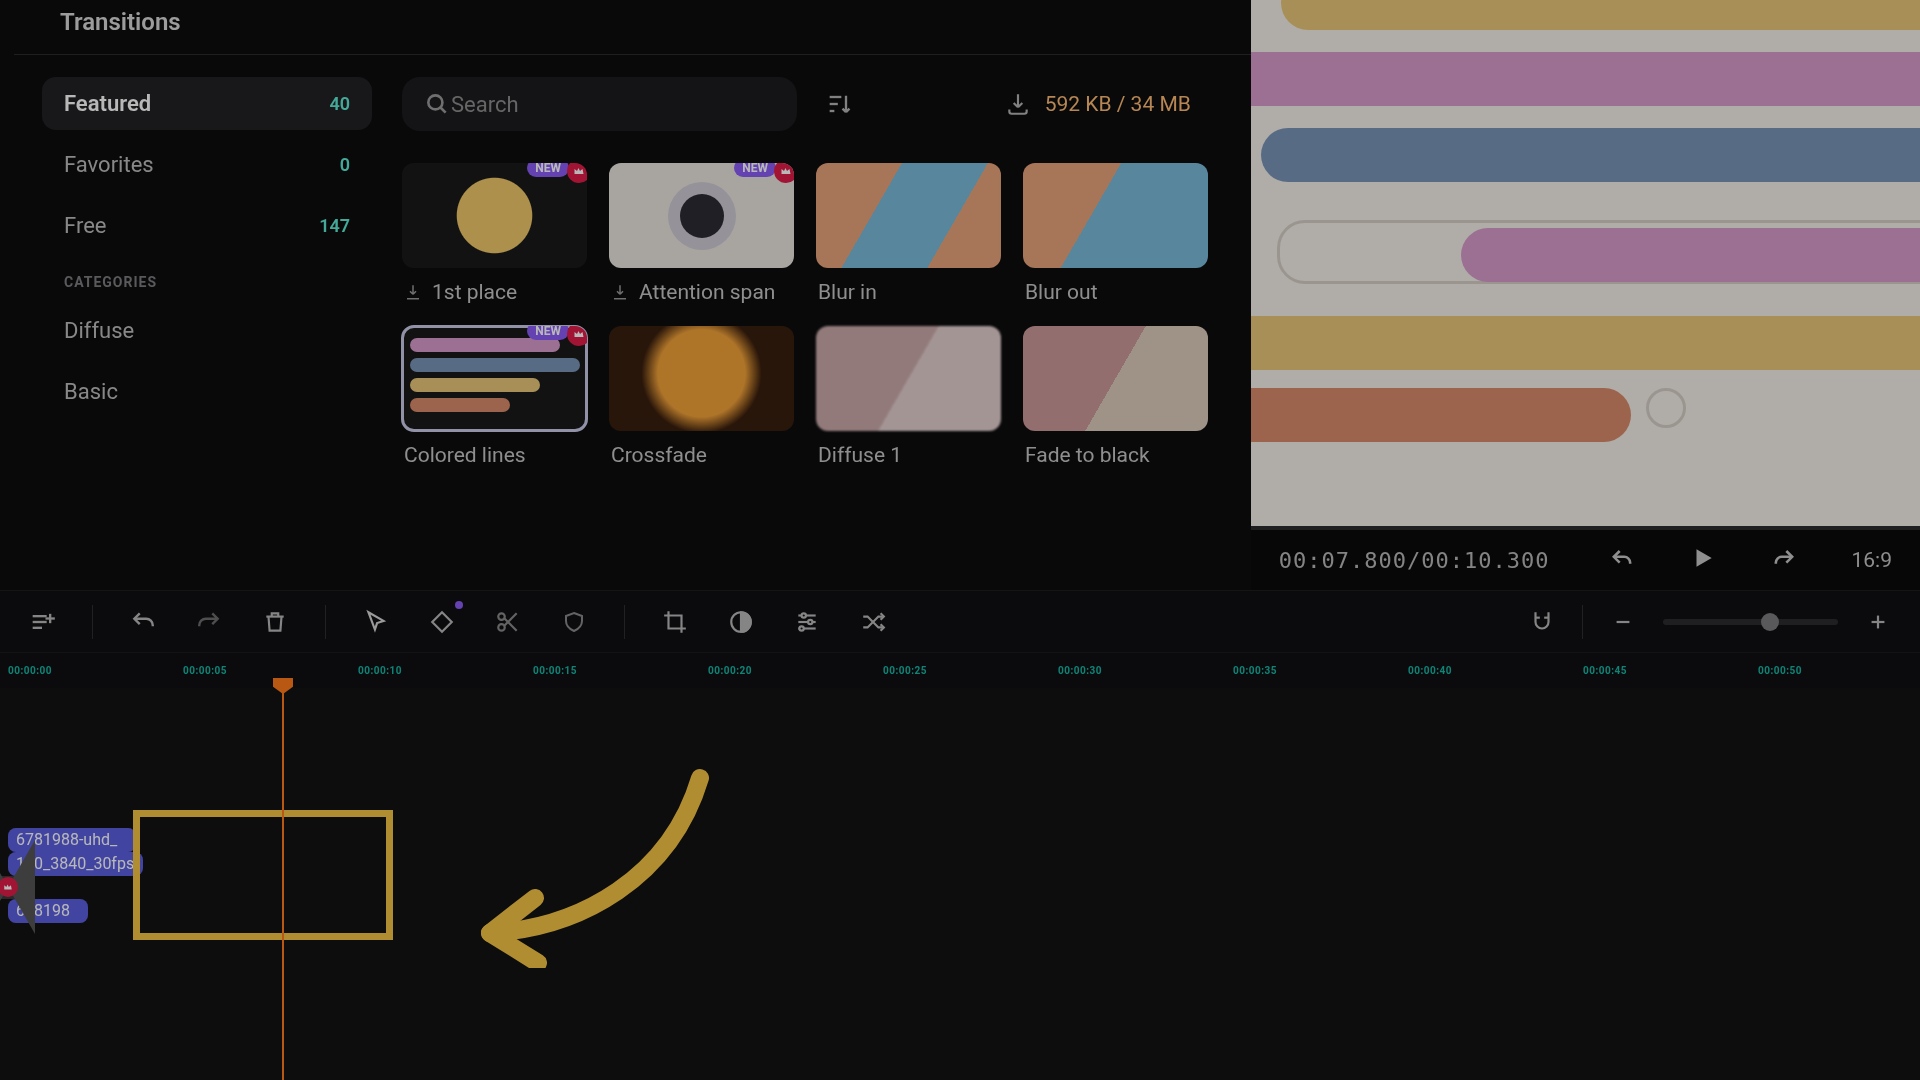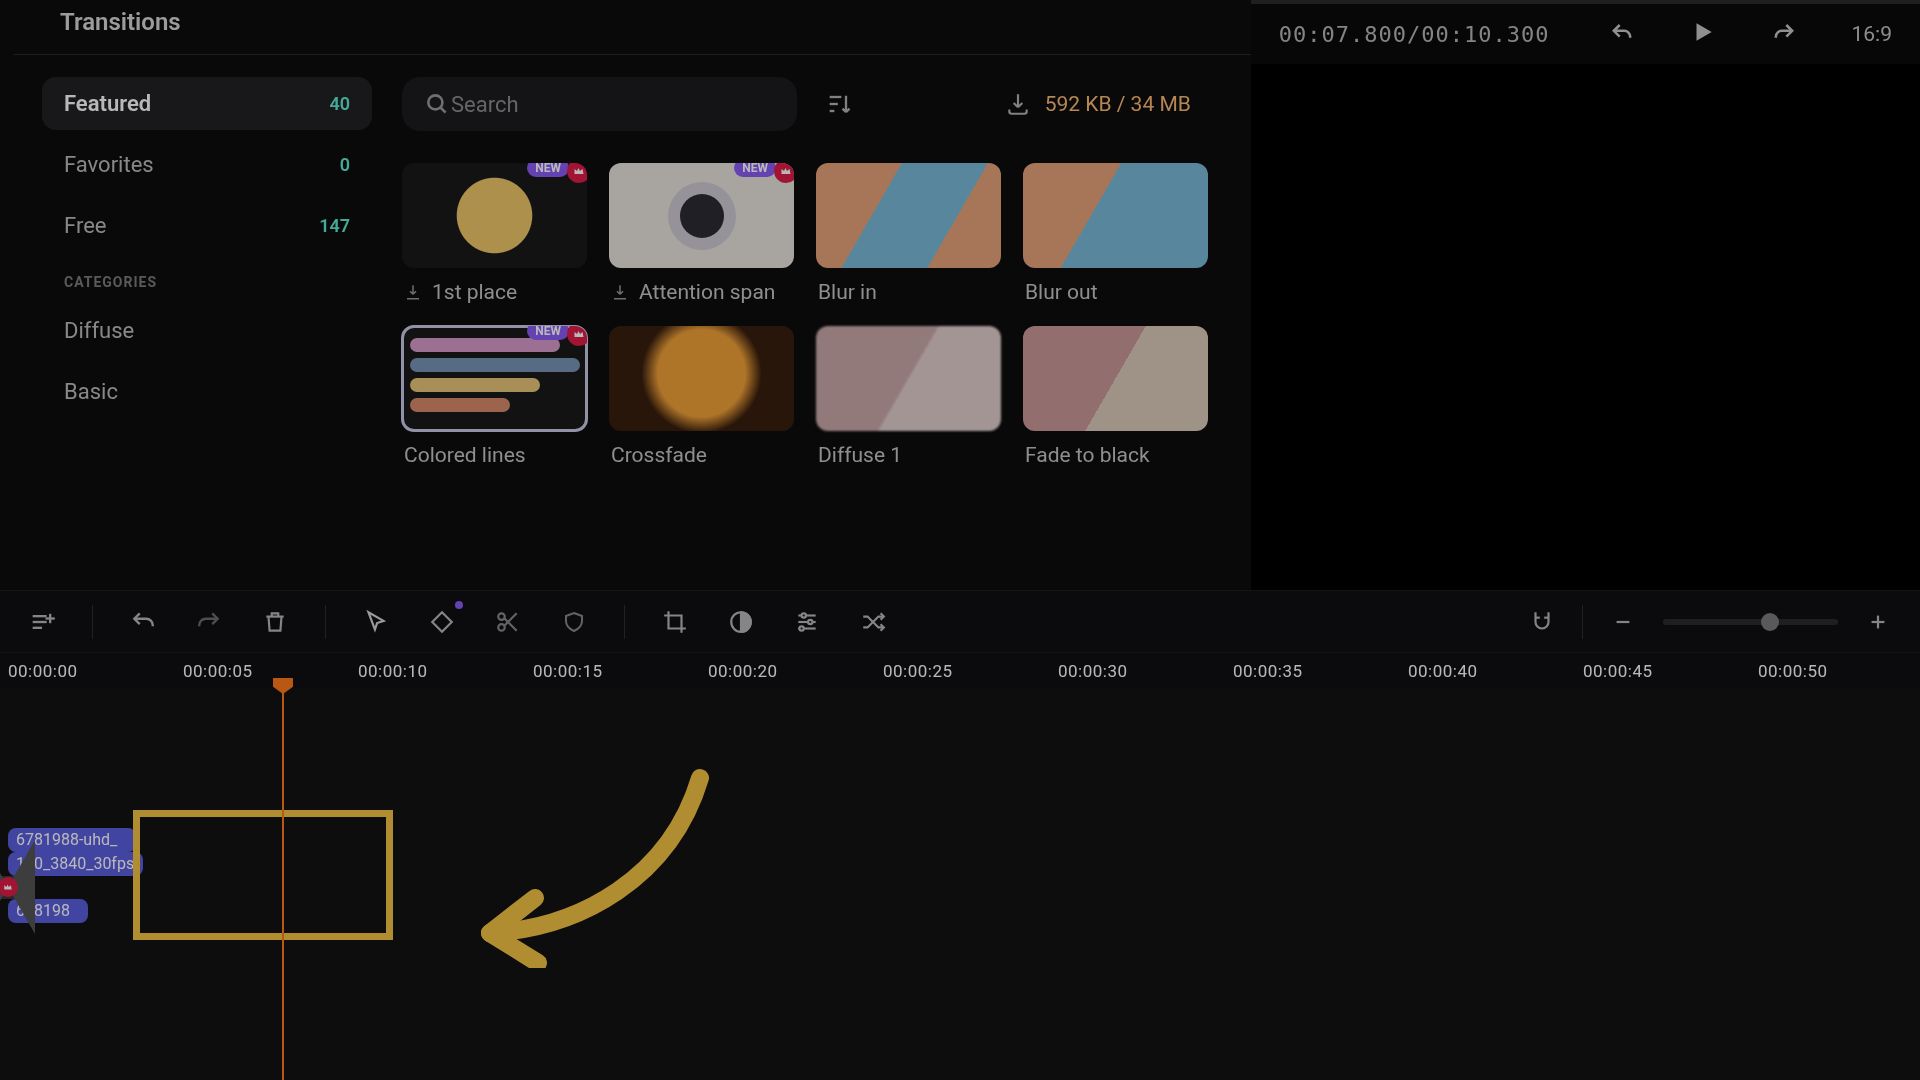--- a/index.html
+++ b/index.html
@@ -30,41 +30,41 @@
 
   .grid { display: flex; gap: 22px; flex-wrap: wrap; }
   .trans-card { width: 185px; }
   .thumb { width: 185px; height: 105px; border-radius: 12px; background: #2a2a2d; position: relative; overflow: hidden; }
   .thumb.sel { outline: 3px solid #c9cbe8; outline-offset: -2px; }
   .badge-new { position: absolute; top: -4px; right: 18px; background: #8b5cf6; color: #fff; font-size: 12px; font-weight: 700; padding: 2px 8px; border-radius: 10px; }
   .badge-crown { position: absolute; top: -4px; right: -4px; width: 24px; height: 24px; background: #e11d48; border-radius: 50%; display: flex; align-items: center; justify-content: center; }
   .card-label { display: flex; align-items: center; gap: 10px; padding: 12px 2px 0; color: #c5c5c5; font-size: 21px; }
 
   
-  .preview { flex: 1; background: #000; display: flex; flex-direction: row; position: relative; }
+  .preview { flex: 1; background: #000; display: flex; flex-direction: column; position: relative; }
   .preview-canvas { flex: 1; background: #f4f0eb; position: relative; overflow: hidden; }
   .bar { position: absolute; height: 54px; border-radius: 28px; }
   .preview-ctrl { height: 64px; background: #0b0b0c; border-top: 4px solid #2c2c2e; display: flex; align-items: center; padding: 0 28px; gap: 58px; }
   .timecode { font-family: ui-monospace, monospace; font-size: 22px; letter-spacing: 1px; color: #b8b8b8; }
   .pc-icons { margin-left: auto; display: flex; align-items: center; gap: 54px; }
   .aspect { color: #c5c5c5; font-size: 21px; }
 
   
   .toolbar { height: 62px; background: #101013; display: flex; align-items: center; padding: 0 24px; gap: 32px; border-top: 1px solid #1e1e20; }
   .tb-sep { width: 1px; height: 34px; background: #2e2e31; }
   .tb-btn { width: 36px; height: 36px; display: flex; align-items: center; justify-content: center; cursor: pointer; position: relative; }
   .tb-dot { position: absolute; top: -3px; right: -3px; width: 8px; height: 8px; border-radius: 50%; background: #8b5cf6; }
   .tb-group { display: flex; gap: 30px; align-items: center; }
   .zoom { margin-left: auto; display: flex; align-items: center; gap: 22px; }
   .zoom-track { width: 175px; height: 6px; background: #2c2c2f; border-radius: 3px; position: relative; }
   .zoom-handle { position: absolute; top: -6px; width: 18px; height: 18px; border-radius: 50%; background: #7c7c80; }
 
   
   .ruler { height: 36px; background: #101013; display: flex; align-items: center; padding-left: 8px; position: relative; border-top: 1px solid #1b1b1d; }
-  .tick { position: absolute; font-size: 17px; color: #ffffff; letter-spacing: 0.5px; }
+  .tick { position: absolute; font-size: 10px; color: #14b8a6; letter-spacing: 0.5px; font-weight: bold; }
   .playhead { position: absolute; top: 690px; bottom: 0; width: 2px; background: #ff7a1a; z-index: 5; }
   .playhead::before { content:""; position: absolute; top: -12px; left: -9px; width: 20px; height: 16px; background: #ff7a1a; clip-path: polygon(0 0,100% 0,100% 55%,50% 100%,0 55%); }
 
   
   .timeline { flex: 1; background: #121214; position: relative; height: 392px; }
   .track { position: absolute; top: 140px; left: 8px; height: 95px; display: flex; flex-direction: column; }
   .clip { height: 95px; border-radius: 8px; background: #2d2d30; overflow: hidden; display: flex; flex-direction: column; }
   .clip-hdr { height: 26px; background: #5a5fe0; color: #fff; font-size: 16px; padding: 2px 8px; white-space: nowrap; overflow: hidden; }
   .clip-body { flex:1; background: repeating-linear-gradient(90deg,#bfb7a9 0 23px,#d9d3c7 23px 46px); }
   .trans-box { width: 54px; height: 95px; background: #3a3a3d; display:flex; align-items:center; justify-content:center; position: relative; }

